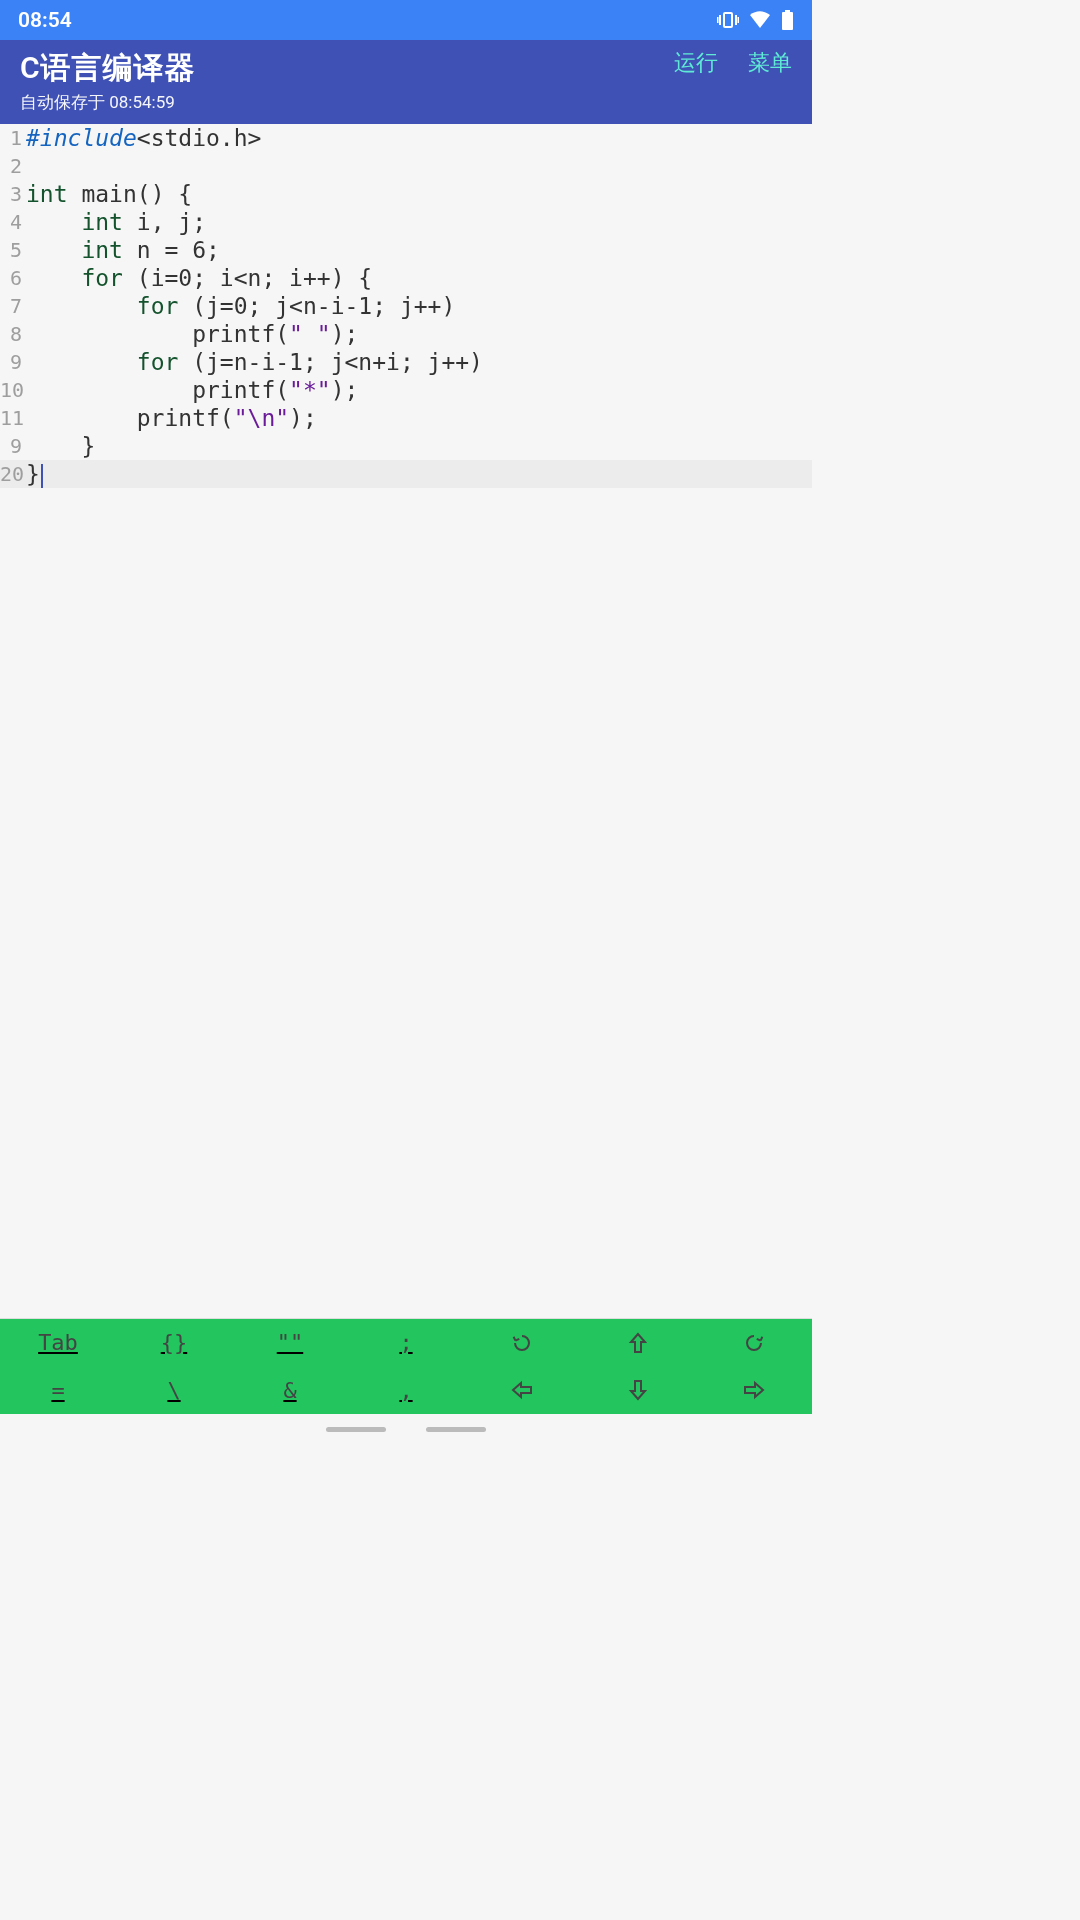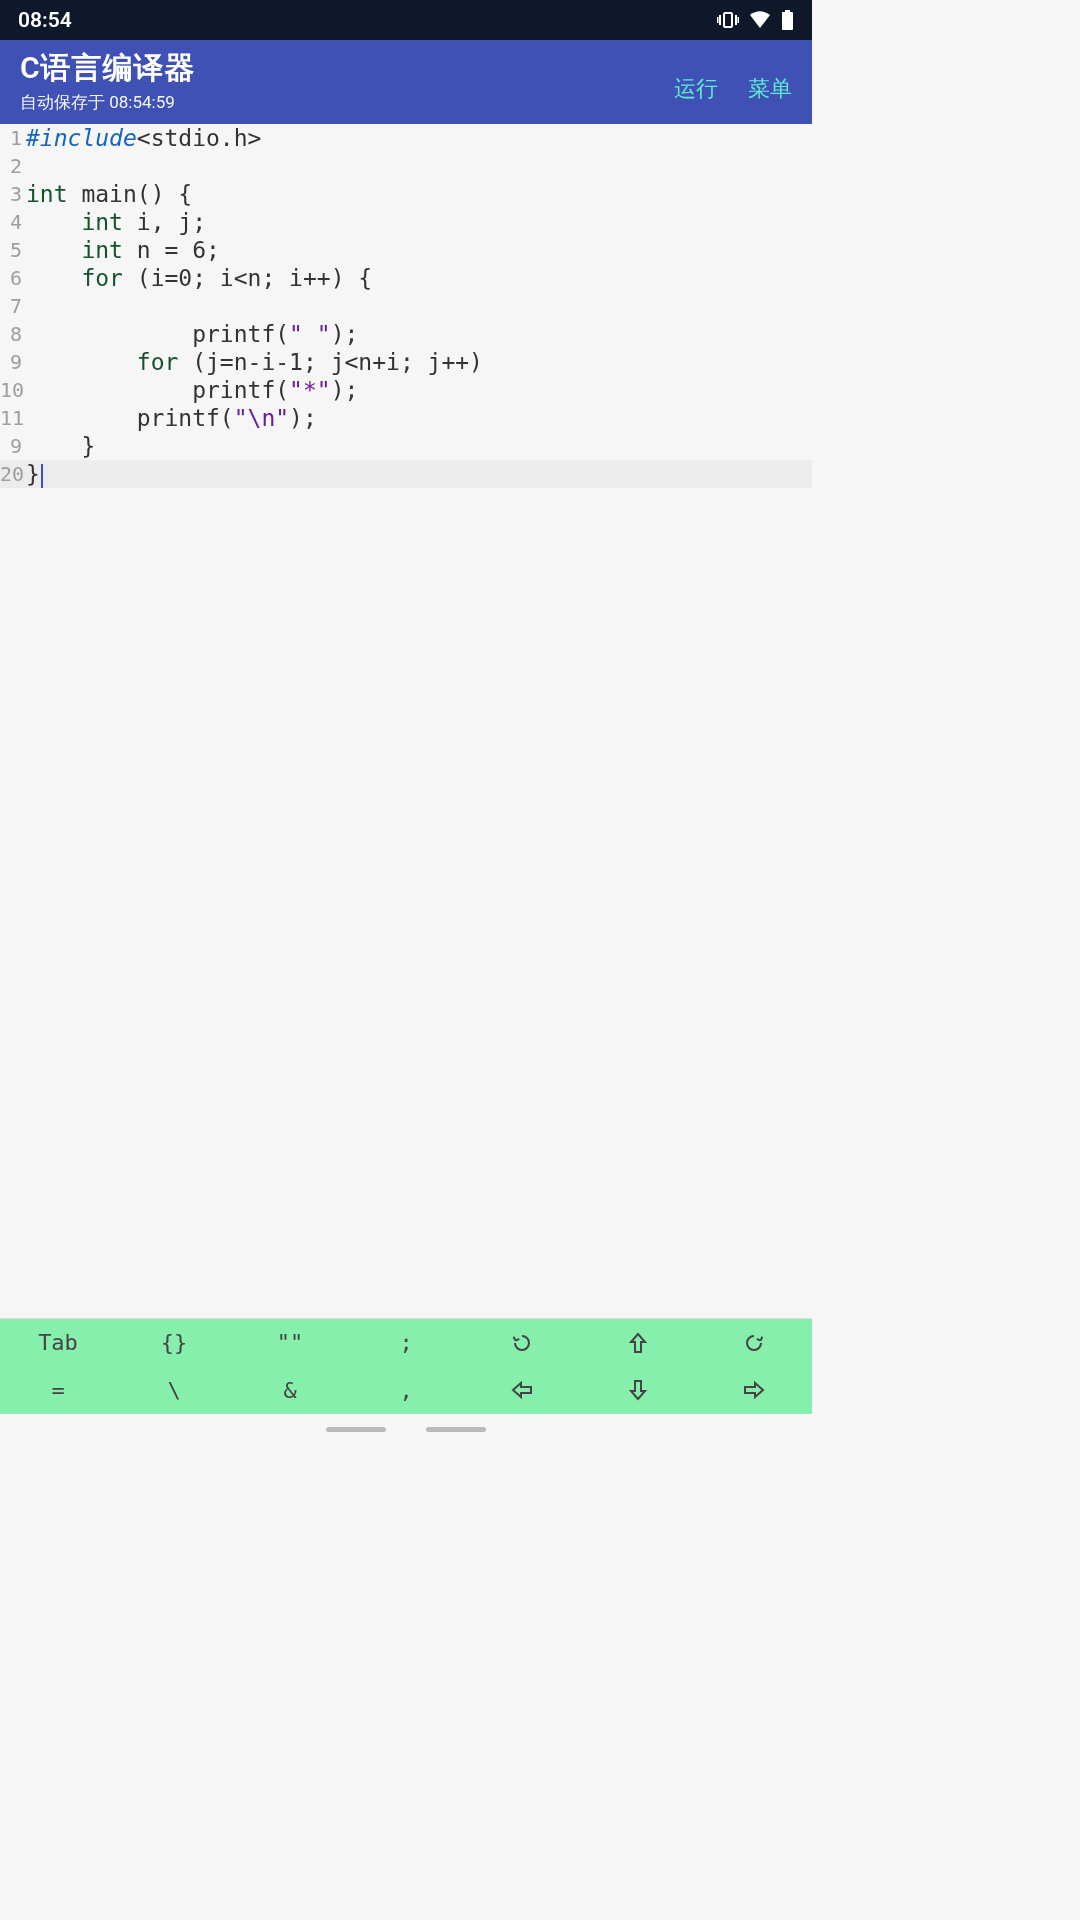--- a/index.html
+++ b/index.html
@@ -7,37 +7,37 @@
       width: 812px;
       height: 1444px;
       font-family: -apple-system, "Segoe UI", Roboto, sans-serif;
       background: #f6f6f6;
       display: flex;
       flex-direction: column;
       overflow: hidden;
     }
     .status-bar {
       height: 40px;
-      background: #0f172a;
+      background: #3b82f6;
       color: #fff;
       display: flex;
       align-items: center;
       justify-content: space-between;
       padding: 0 18px;
       font-size: 21px;
       font-weight: 600;
     }
     .status-icons { display:flex; gap:10px; align-items:center; }
     .icon-vibrate, .icon-wifi, .icon-battery { display:inline-block; }
     .header {
       background: #3f51b5;
       color: #fff;
       padding: 8px 20px 10px 20px;
       display: flex;
-      align-items: flex-end;
+      align-items: flex-start;
       justify-content: space-between;
     }
     .header-left { display:flex; flex-direction:column; gap:2px; }
     .app-title { font-size: 30px; font-weight: 600; letter-spacing:1px;}
     .autosave { font-size: 17px; opacity:0.95; }
     .header-right { display:flex; gap:30px; padding-bottom:10px; }
     .header-btn { font-size: 22px; color: #5eead4; }
     .editor {
       flex: 1;
       background: #f6f6f6;
@@ -61,22 +61,23 @@
     .tok-kw  { color: #14532d; } 
     .tok-str { color: #6a1b9a; } 
     .tok-txt { color: #333; }
     .line.cursor { background:#ececec; }
     .cursor-bar {
       display:inline-block; width:2px; height:24px;
       background:#3f51b5; vertical-align:middle; margin-left:1px;
     }
     .toolbar1, .toolbar2 {
       display:flex;
-      background:#86efac;
+      background:#22c55e;
       height:48px;
+      text-decoration:underline;
     }
     .toolbar1 { border-top:1px solid #ddd; }
     .tb-btn {
       flex:1;
       display:flex;
       align-items:center;
       justify-content:center;
       font-size:22px;
       color:#444;
       font-family: monospace;
@@ -154,20 +155,21 @@
     <div class="line">
       <div class="gutter">5</div>
       <div class="code"><span class="tok-txt">    </span><span class="tok-kw">int</span><span class="tok-txt"> n = 6;</span></div>
     </div>
     <div class="line">
       <div class="gutter">6</div>
       <div class="code"><span class="tok-txt">    </span><span class="tok-kw">for</span><span class="tok-txt"> (i=0; i&lt;n; i++) {</span></div>
     </div>
     <div class="line">
       <div class="gutter">7</div>
+      <div class="code"><span class="tok-txt">        </span><span class="tok-kw">for</span><span class="tok-txt"> (j=0; j&lt;n-i-1; j++)</span></div>
     </div>
     <div class="line">
       <div class="gutter">8</div>
       <div class="code"><span class="tok-txt">            printf(</span><span class="tok-str">" "</span><span class="tok-txt">);</span></div>
     </div>
     <div class="line">
       <div class="gutter">9</div>
       <div class="code"><span class="tok-txt">        </span><span class="tok-kw">for</span><span class="tok-txt"> (j=n-i-1; j&lt;n+i; j++)</span></div>
     </div>
     <div class="line">

